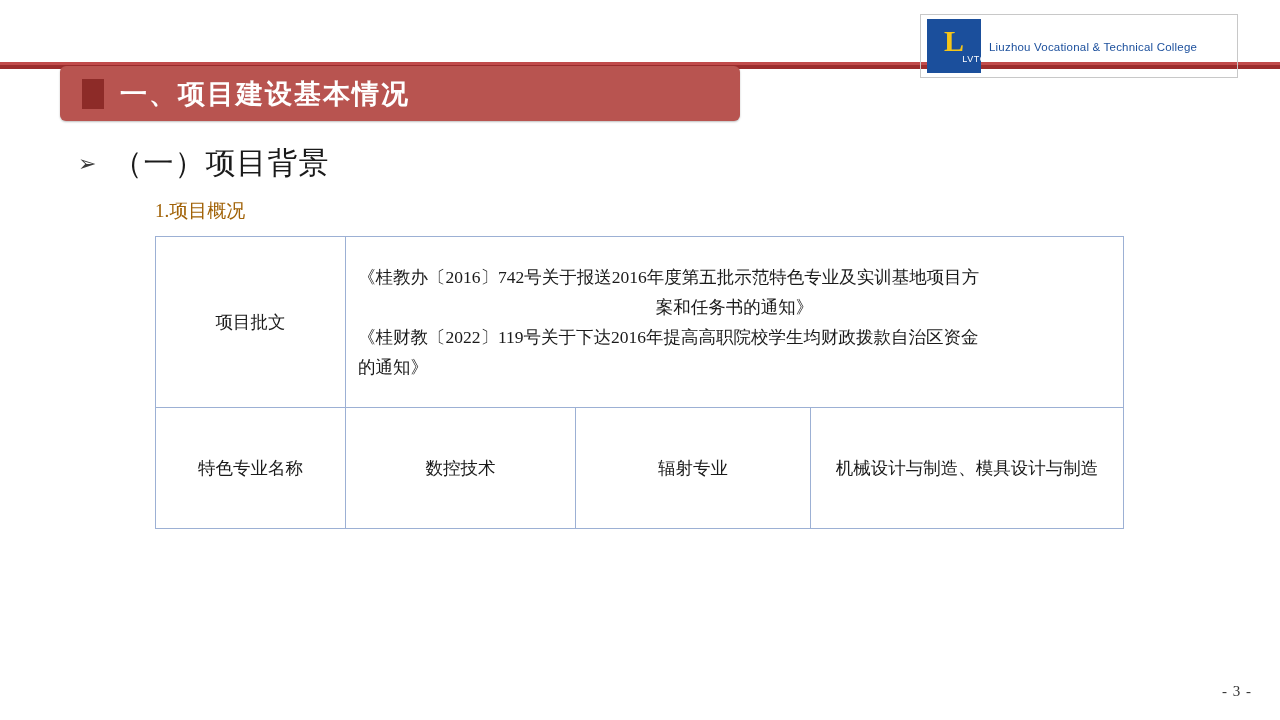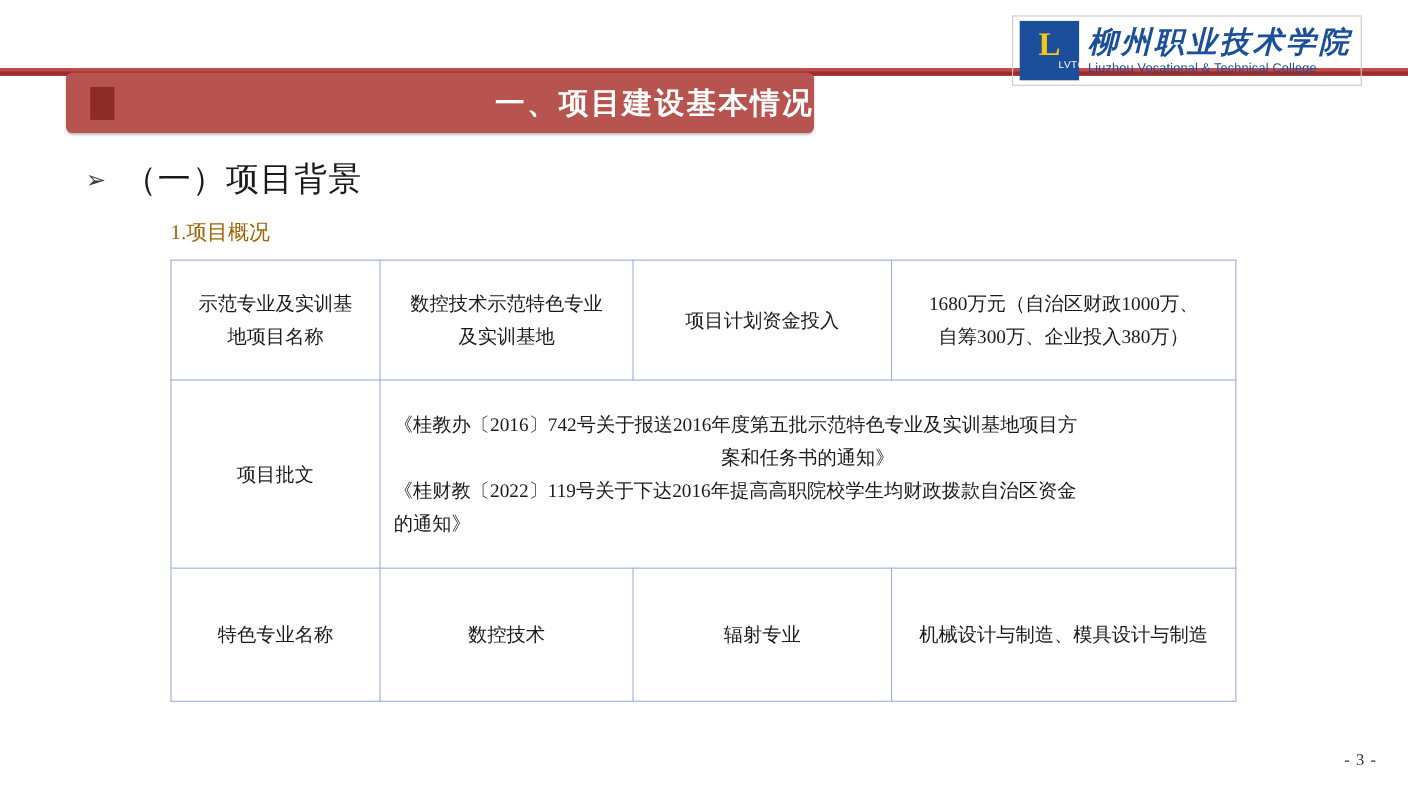--- a/index.html
+++ b/index.html
@@ -99,21 +99,20 @@
     position: absolute;
     left: 60px;
     top: 66px;
     width: 680px;
     height: 55px;
     background: #b85450;
     border-radius: 6px;
     display: flex;
     align-items: center;
     box-shadow: 0 1px 2px rgba(0,0,0,0.25);
-    justify-content: space-between;
   }
   .banner-accent {
     width: 22px;
     height: 30px;
     background: #8d2b28;
     margin-left: 22px;
     flex: 0 0 auto;
   }
   .banner-title {
     color: #ffffff;
@@ -207,21 +206,20 @@
 <div class="top-bar">
   <div class="top-bar-inner"></div>
 </div>
 
 <div class="logo-box">
   <div class="logo-mark">
     <div class="swoosh">L</div>
     <div class="abbr">LVTC</div>
   </div>
   <div class="logo-text">
-    <div class="logo-cn">柳州职业技术学院</div>
     <div class="logo-en">Liuzhou Vocational &amp; Technical College</div>
   </div>
 </div>
 
 <div class="banner">
   <div class="banner-accent"></div>
   <div class="banner-title">一、项目建设基本情况</div>
 </div>
 
 <div class="sub-heading">
@@ -233,35 +231,20 @@
 
 <div class="tbl-wrap">
   <table class="info">
     <colgroup>
       <col style="width:190px">
       <col style="width:230px">
       <col style="width:235px">
       <col style="width:313px">
     </colgroup>
     <tbody>
-      <tr class="row1">
-        <td class="c cell-multiline">
-          <span>示范专业及实训基</span>
-          <span>地项目名称</span>
-        </td>
-        <td class="c cell-multiline">
-          <span>数控技术示范特色专业</span>
-          <span>及实训基地</span>
-        </td>
-        <td class="c">项目计划资金投入</td>
-        <td class="c cell-multiline">
-          <span>1680万元（自治区财政1000万、</span>
-          <span>自筹300万、企业投入380万）</span>
-        </td>
-      </tr>
       <tr class="row2">
         <td class="c">项目批文</td>
         <td class="l cell-multiline" colspan="3">
           <span style="text-align:left">《桂教办〔2016〕742号关于报送2016年度第五批示范特色专业及实训基地项目方</span>
           <span style="text-align:center">案和任务书的通知》</span>
           <span style="text-align:left">《桂财教〔2022〕119号关于下达2016年提高高职院校学生均财政拨款自治区资金</span>
           <span style="text-align:left">的通知》</span>
         </td>
       </tr>
       <tr class="row3">

